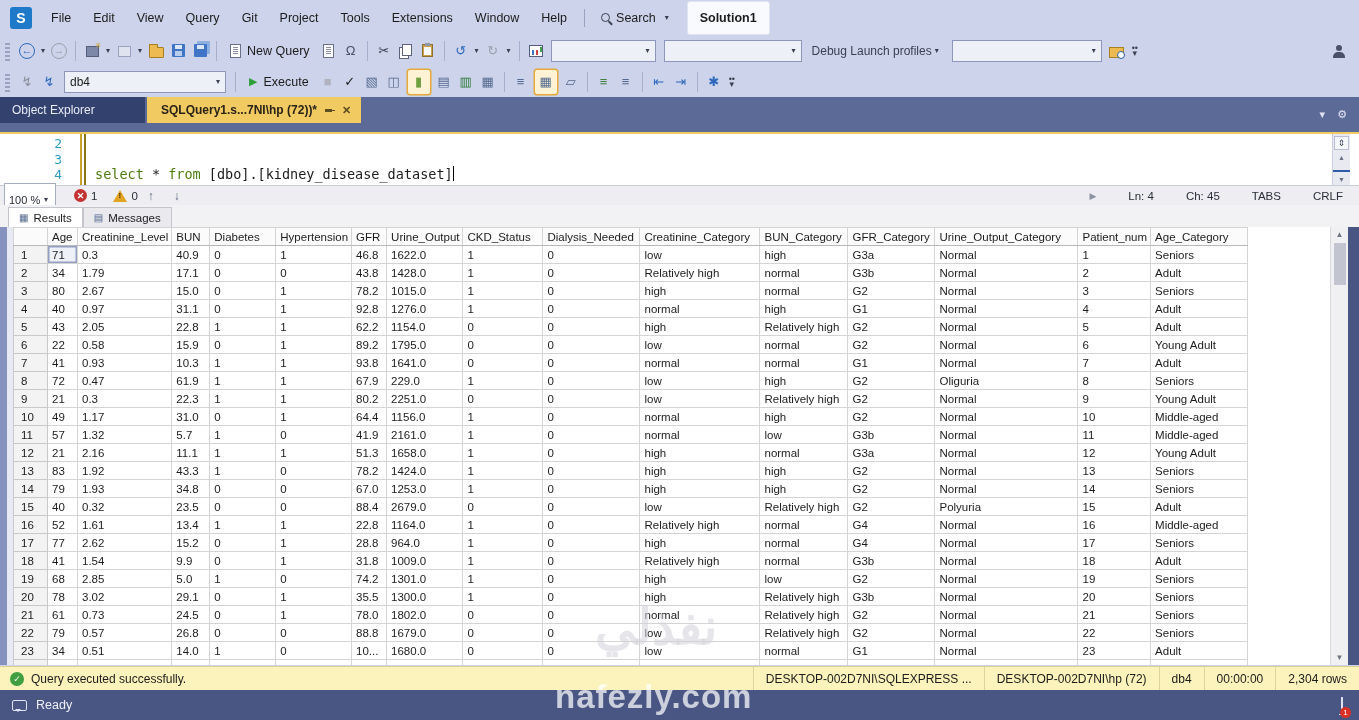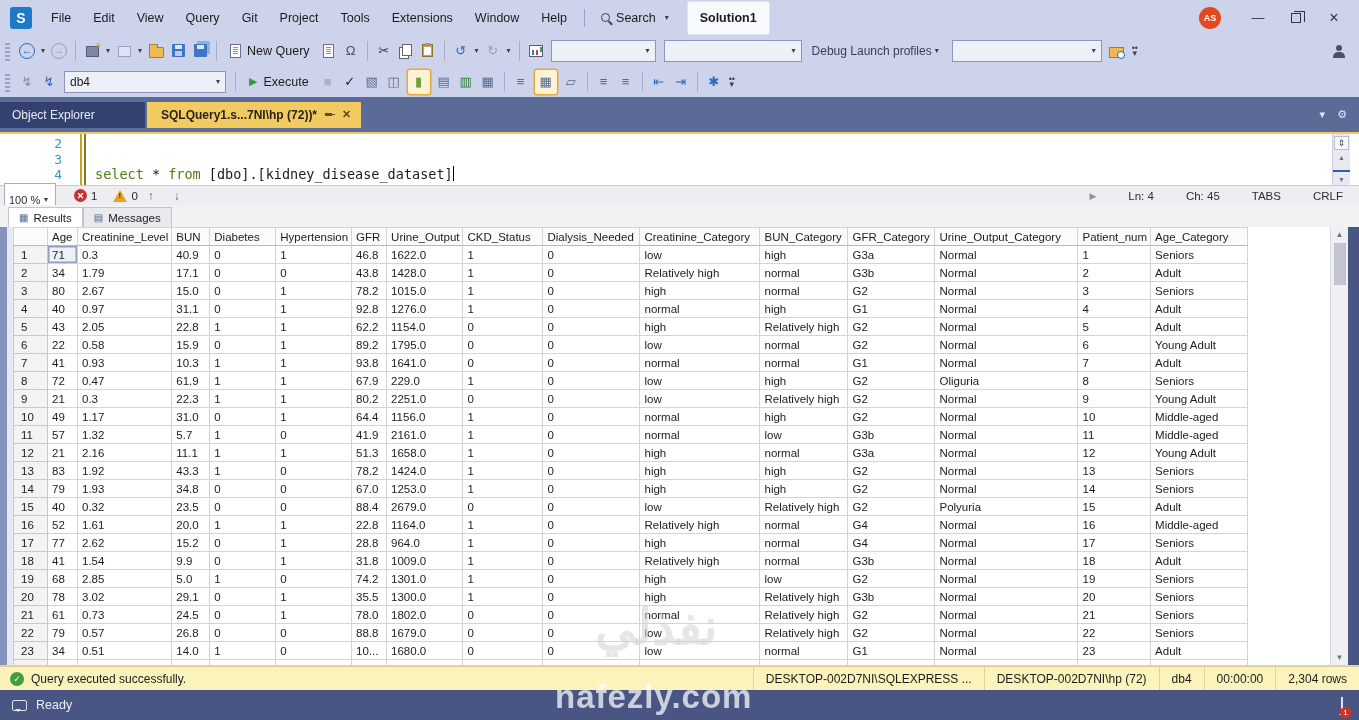--- a/index.html
+++ b/index.html
@@ -58,21 +58,21 @@
   .ic-newproj::before { content:"✳"; position:absolute; top:-6px; right:-4px; font-size:8px; color:#caa02c; }
   .ic-additem { width:13px; height:11px; background:#dfe3f0; border:1px solid #9aa2c0; margin-top:2px; }
   .ic-chart { width:14px; height:12px; border:1px solid #545d7a; background:#fff; }
   .ic-chart::before { content:""; position:absolute; bottom:1px; left:2px; width:2px; height:5px; background:#3f74c7; box-shadow:4px 0 0 #c94040, 8px -3px 0 #3fa04a; }
   .ic-foldermag { width:15px; height:11px; background:#ecba50; border:1px solid #a8801f; margin-top:3px; }
   .ic-foldermag::after { content:""; position:absolute; right:-2px; bottom:-2px; width:6px; height:6px; border:1.5px solid #2f5da8; border-radius:50%; background:#fff; }
   .ic-person { width:12px; height:6px; background:#4a5168; border-radius:5px 5px 0 0; margin-top:9px; }
   .ic-person::before { content:""; position:absolute; top:-7px; left:3px; width:6px; height:6px; border-radius:50%; background:#4a5168; }
 
   
-  .tabstrip { position:absolute; top:97px; left:0; width:100%; height:35px; background:#5c6a97; display:flex; align-items:center; }
+  .tabstrip { position:absolute; top:97px; left:0; width:100%; height:35px; background:#5c6a97; display:flex; align-items:flex-start; }
   .oe-panel { width:145px; height:26px; background:#33416f; color:#e8ebf5; font-size:12px; display:flex; align-items:center; padding-left:12px; }
   .doc-tab { height:26px; background:#f2ca62; color:#2a2417; display:flex; align-items:center; gap:8px; padding:0 10px 0 14px; font-size:12px; font-weight:bold; margin-left:2px; }
   .pin-icon { display:inline-block; width:9px; height:9px; position:relative; }
   .pin-icon::before { content:""; position:absolute; top:3px; left:0; width:7px; height:3px; background:#5d4e22; }
   .pin-icon::after { content:""; position:absolute; top:4px; left:7px; width:3px; height:1px; background:#5d4e22; }
   .tab-close { font-size:11px; font-weight:bold; color:#5d4e22; }
   .strip-right { margin-left:auto; display:flex; gap:12px; align-items:center; height:100%; padding:0 12px; color:#dfe3f2; font-size:11px; }
 
   
   .editor { position:absolute; top:132px; left:0; width:100%; height:53px; background:#fff; border-top:2px solid #f2ca62; }
@@ -157,28 +157,20 @@
         <div class="menu-item">Window</div>
         <div class="menu-item">Help</div>
       </div>
     <div class="menu-sep"></div>
     <div class="search-box">
       <span class="mag"></span>
       <span>Search</span>
       <span class="tb-caret">▾</span>
     </div>
     <div class="solution-tab">Solution1</div>
-    <div class="title-right">
-      <div class="avatar">AS</div>
-      <div class="winbtn">—</div>
-      <div class="winbtn">
-          <span class="restore-glyph"></span>
-        </div>
-      <div class="winbtn" style="font-size:16px;">×</div>
-    </div>
   </div>
 
   <div class="toolbar tb1">
     <div class="grip"></div>
     <div id="tbrow1" style="display:flex;align-items:center;">
         <span class="tbtn circled">
           <span class="g" style="color: rgb(47, 105, 189);">←</span>
         </span>
         <span class="tb-caret">▾</span>
         <span class="tbtn circled">
@@ -712,21 +704,21 @@
             <td>Relatively high</td>
             <td>G2</td>
             <td>Polyuria</td>
             <td>15</td>
             <td>Adult</td>
           </tr>
           <tr>
             <td class="rowhdr">16</td>
             <td>52</td>
             <td>1.61</td>
-            <td>20.0</td>
+            <td>13.4</td>
             <td>1</td>
             <td>1</td>
             <td>22.8</td>
             <td>1164.0</td>
             <td>1</td>
             <td>0</td>
             <td>Relatively high</td>
             <td>normal</td>
             <td>G4</td>
             <td>Normal</td>

